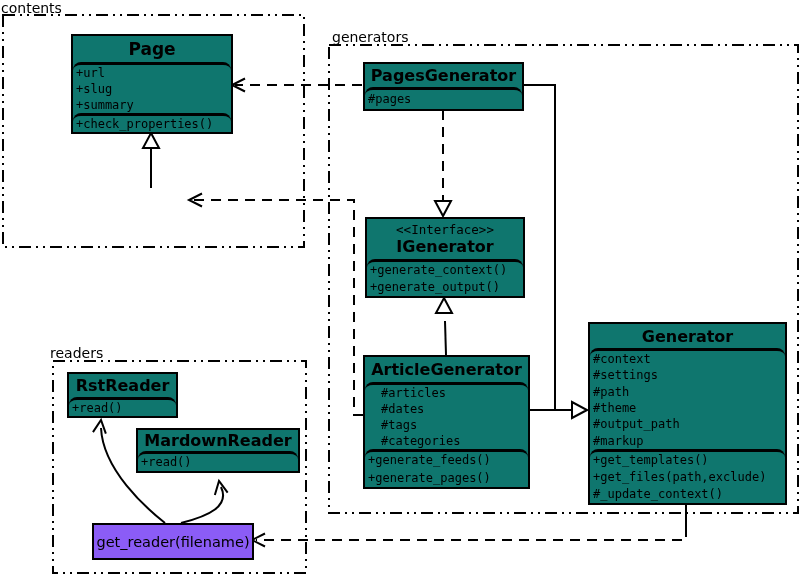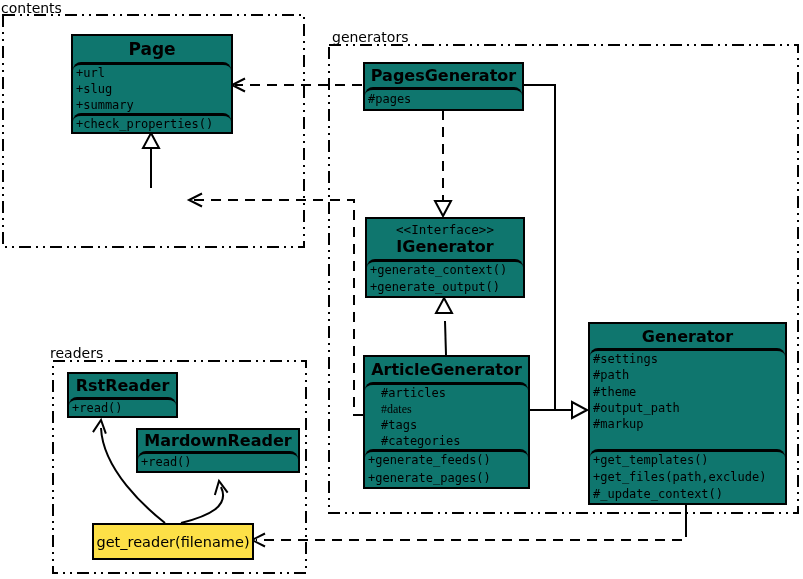--- a/index.html
+++ b/index.html
@@ -20,21 +20,21 @@
     font-weight:normal;font-size:12.5px;line-height:15px;
   }
   .uml-name-line{line-height:20px;}
   .uml-comp{
     border-top:3px solid #000000;
     font-family:"DejaVu Sans Mono","Liberation Mono",monospace;
     font-size:12px;padding:0 3px;overflow:hidden;border-radius:8px;
   }
   .uml-row{white-space:nowrap;}
   .uml-plain{
-    position:absolute;background:#fde047;border:2px solid #000;box-sizing:content-box;
+    position:absolute;background:#8b5cf6;border:2px solid #000;box-sizing:content-box;
     display:flex;align-items:center;justify-content:center;
     font-size:14.5px;white-space:nowrap;
   }
   .pkg-label{
     position:absolute;font-size:14px;line-height:16px;white-space:nowrap;
   }
 </style>
 </head>
 <body>
 
@@ -122,33 +122,34 @@
     <div class="uml-comp uml-methods" style="height: 34px;">
         <div class="uml-row" style="line-height: 17px;">+generate_context()</div>
         <div class="uml-row" style="line-height: 17px;">+generate_output()</div>
       </div>
   </div>
 
   <div class="uml-class" id="cls-article-generator" style="left: 363px; top: 355px; width: 163px;">
     <div class="uml-title" style="height: 25px;">ArticleGenerator</div>
     <div class="uml-comp uml-attrs" style="height: 64px; padding-left: 16px;">
         <div class="uml-row" style="line-height: 16px;">#articles</div>
-        <div class="uml-row" style="line-height: 16px; font-family: Liberation Serif, serif;">#dates</div>
+        <div class="uml-row" style="line-height: 16px;">#dates</div>
         <div class="uml-row" style="line-height: 16px;">#tags</div>
         <div class="uml-row" style="line-height: 16px;">#categories</div>
       </div>
     <div class="uml-comp uml-methods" style="height: 35px;">
         <div class="uml-row" style="line-height: 17.5px;">+generate_feeds()</div>
         <div class="uml-row" style="line-height: 17.5px;">+generate_pages()</div>
       </div>
   </div>
 
   <div class="uml-class" id="cls-generator" style="left: 588px; top: 322px; width: 195px;">
     <div class="uml-title" style="height: 24px;">Generator</div>
     <div class="uml-comp uml-attrs" style="height: 98px;">
+        <div class="uml-row" style="line-height: 16.3333px;">#context</div>
         <div class="uml-row" style="line-height: 16.3333px;">#settings</div>
         <div class="uml-row" style="line-height: 16.3333px;">#path</div>
         <div class="uml-row" style="line-height: 16.3333px;">#theme</div>
         <div class="uml-row" style="line-height: 16.3333px;">#output_path</div>
         <div class="uml-row" style="line-height: 16.3333px;">#markup</div>
       </div>
     <div class="uml-comp uml-methods" style="height: 51px;">
         <div class="uml-row" style="line-height: 17px;">+get_templates()</div>
         <div class="uml-row" style="line-height: 17px;">+get_files(path,exclude)</div>
         <div class="uml-row" style="line-height: 17px;">#_update_context()</div>

